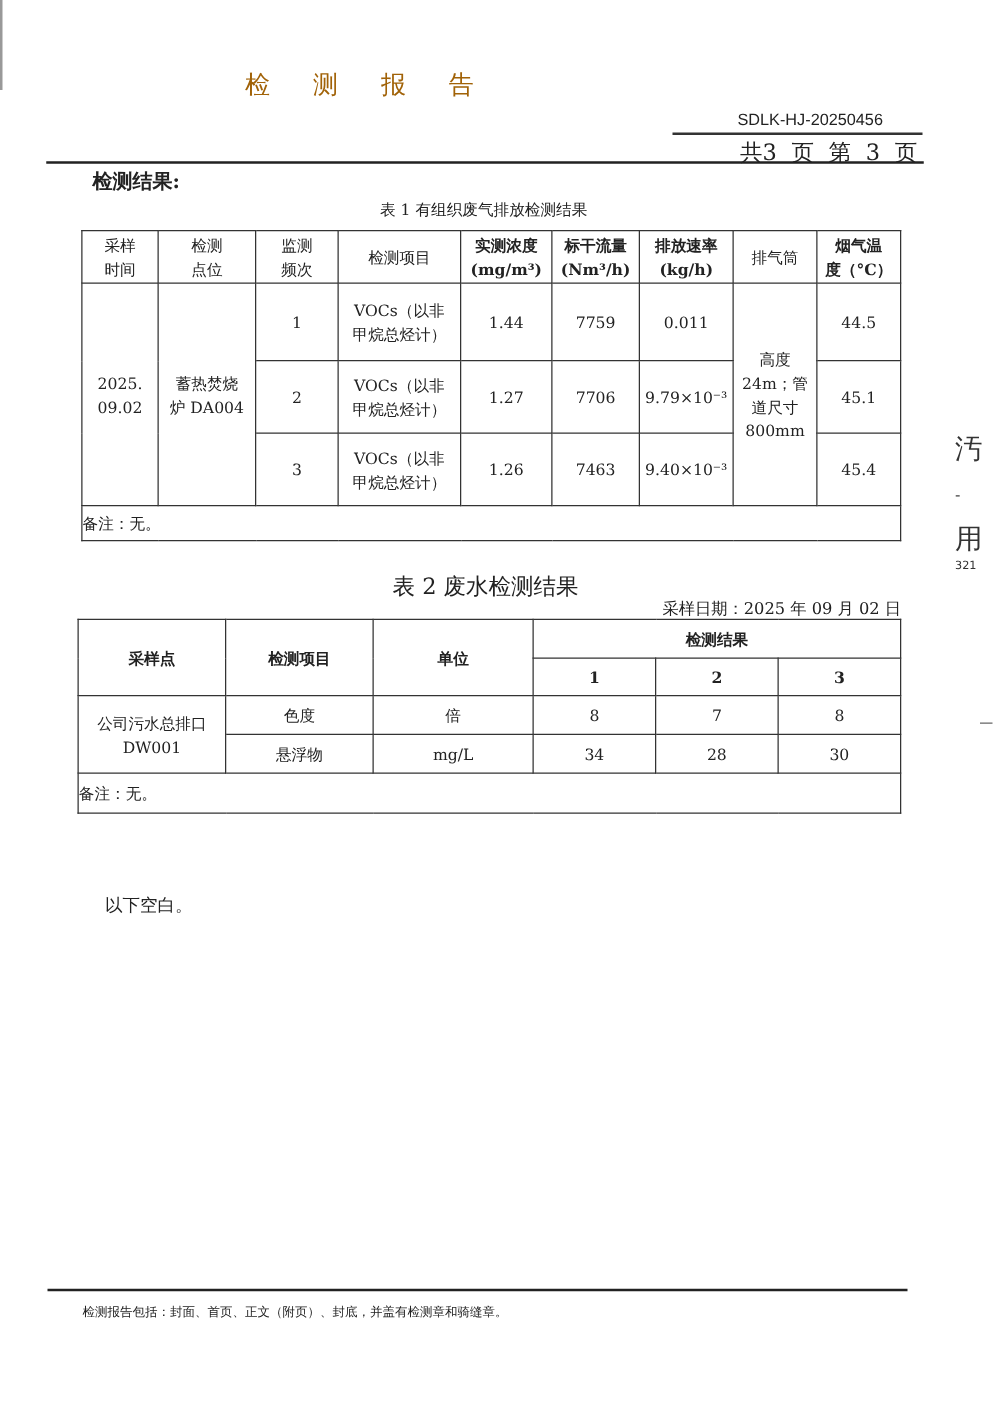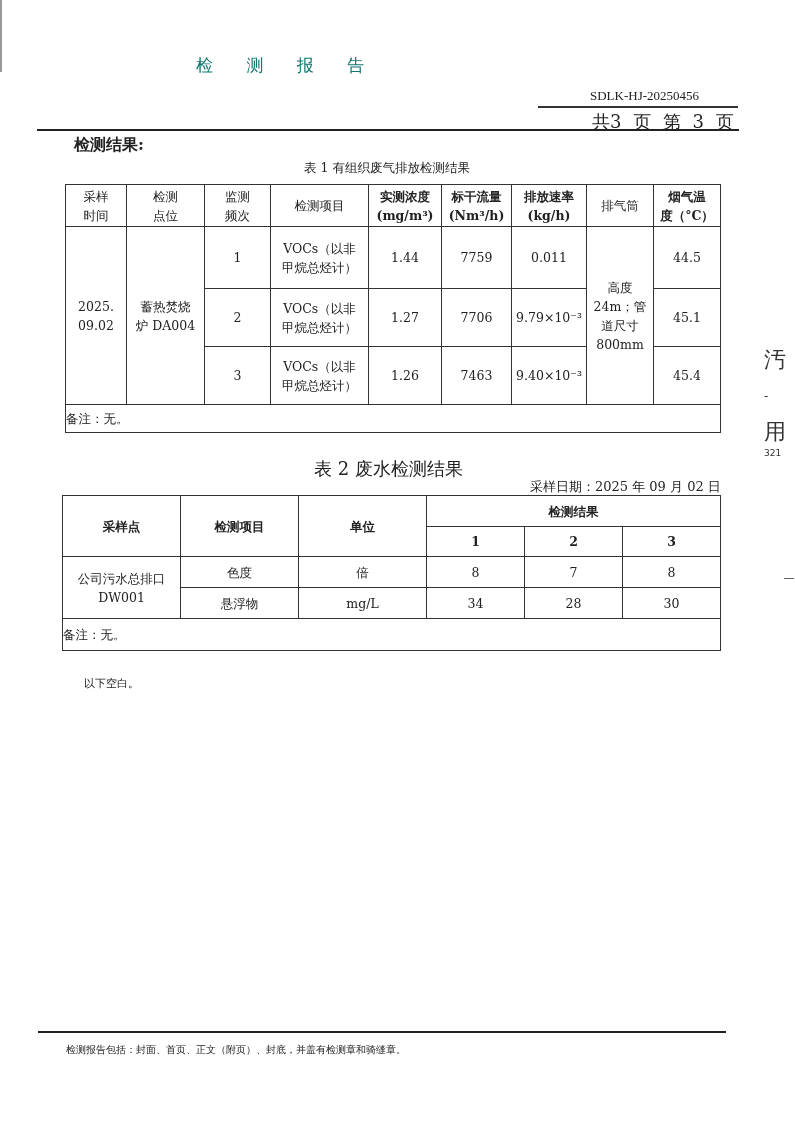--- a/index.html
+++ b/index.html
@@ -1,34 +1,34 @@
 <!DOCTYPE html>
 <html><head>
 <meta charset="utf-8">
 <style>
   html, body { margin:0; padding:0; background:#fff; }
   body { width:795px; height:1123px; position:relative; overflow:hidden;
          font-family:"DejaVu Serif","Liberation Serif",serif; color:#222; }
   .abs { position:absolute; }
-  .title { left:196px; top:54px; font-size:17px; letter-spacing:14px; font-weight:normal; color:#0f766e; }
-  .docno { left:590px; top:88px; font-size:13px; font-family:Liberation Serif, serif; }
+  .title { left:196px; top:54px; font-size:20px; letter-spacing:14px; font-weight:normal; color:#a16207; }
+  .docno { left:590px; top:88px; font-size:13px; font-family:Liberation Sans, sans-serif; }
   .rule-short { left:538px; top:106px; width:200px; height:2px; background:#333; }
   .pageinfo { left:592px; top:110px; font-size:18px; word-spacing:6px; }
   .rule-long { left:37px; top:129px; width:702px; height:2px; background:#222; }
   .section { left:74px; top:135px; font-size:16px; font-weight:bold;text-align:right; }
   .cap1 { left:304px; top:160px; font-size:12.5px; }
   .cap2 { left:314px; top:457px; font-size:18px; }
   .sampdate { left:530px; top:478px; font-size:13px; }
   table { border-collapse:collapse; position:absolute; font-size:12.5px; table-layout:fixed; }
   td, th { border:1px solid #333; text-align:center; vertical-align:middle; padding:0 2px; line-height:19px; font-weight:normal; }
   th.b { font-weight:bold;margin-top:32px; }
   .t1 { left:65px; top:184px; width:656px; }
   .t2 { left:62px; top:495px; width:658px; }
   .note { text-align:left; padding-left:0; }
-  .blank { left:84px; top:676px; font-size:11px; }
+  .blank { left:84px; top:716px; font-size:14px; }
   .rule-foot { left:38px; top:1031px; width:688px; height:2px; background:#222; }
   .foot { left:66px; top:1043px; font-size:10px; }
   .margin-line { left:0; top:0; width:2px; height:72px; background:#999; }
   .stamp { left:764px; top:344px; width:30px; font-size:22px; line-height:32px; color:#333; font-family:"DejaVu Sans",sans-serif; }
   .stamp .num { font-size:9px; line-height:10px; }
   .dash { left:784px; top:578px; width:10px; height:1px; background:#666; }
 </style>
 </head>
 <body>
 

